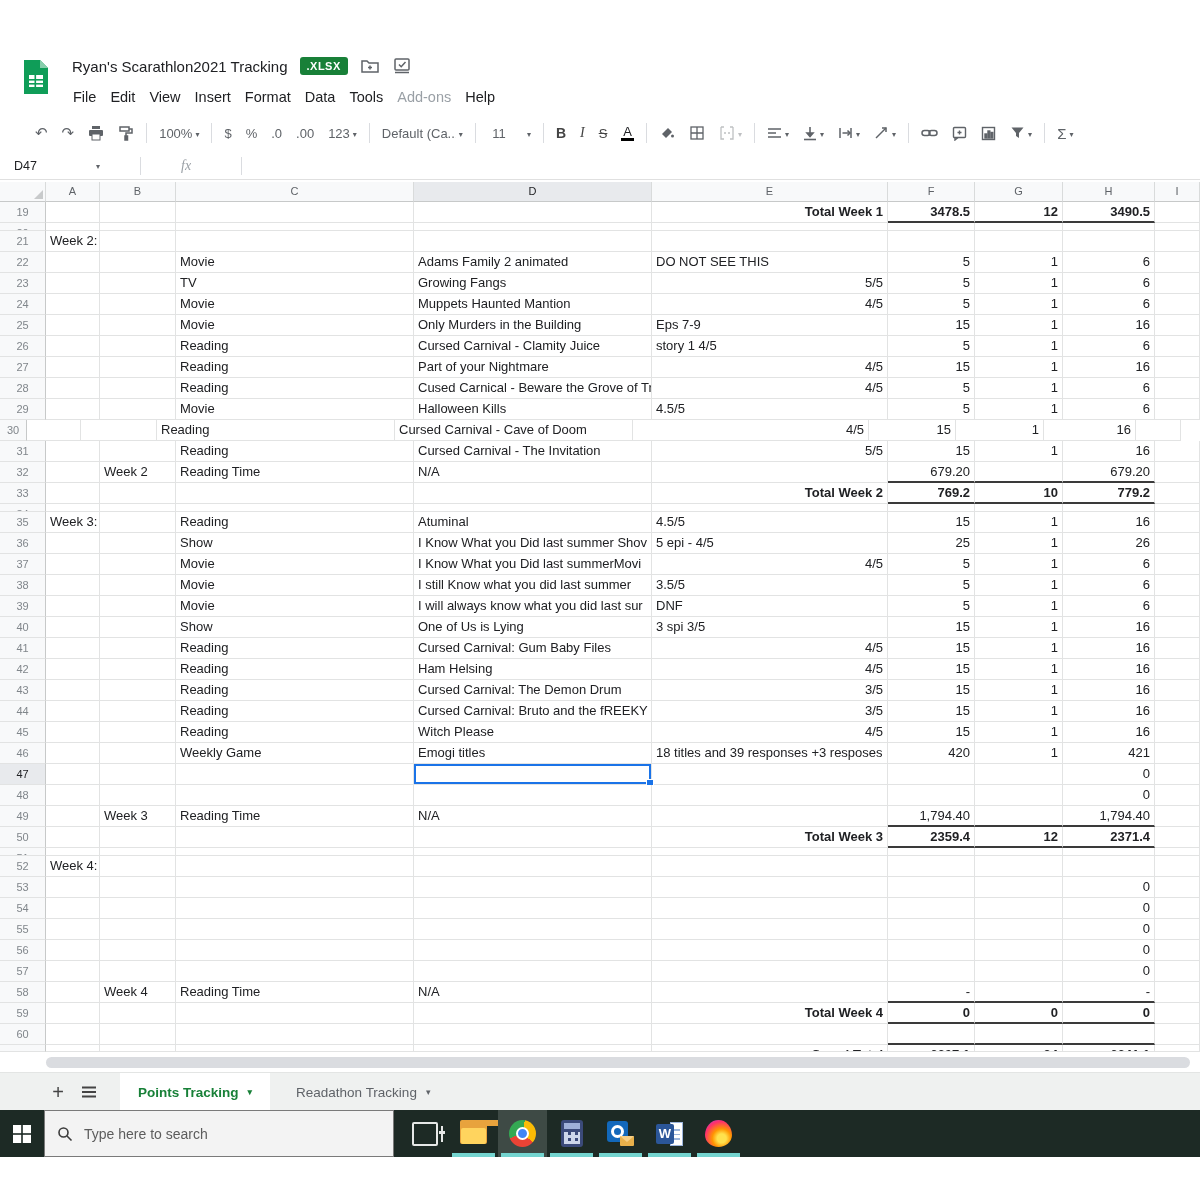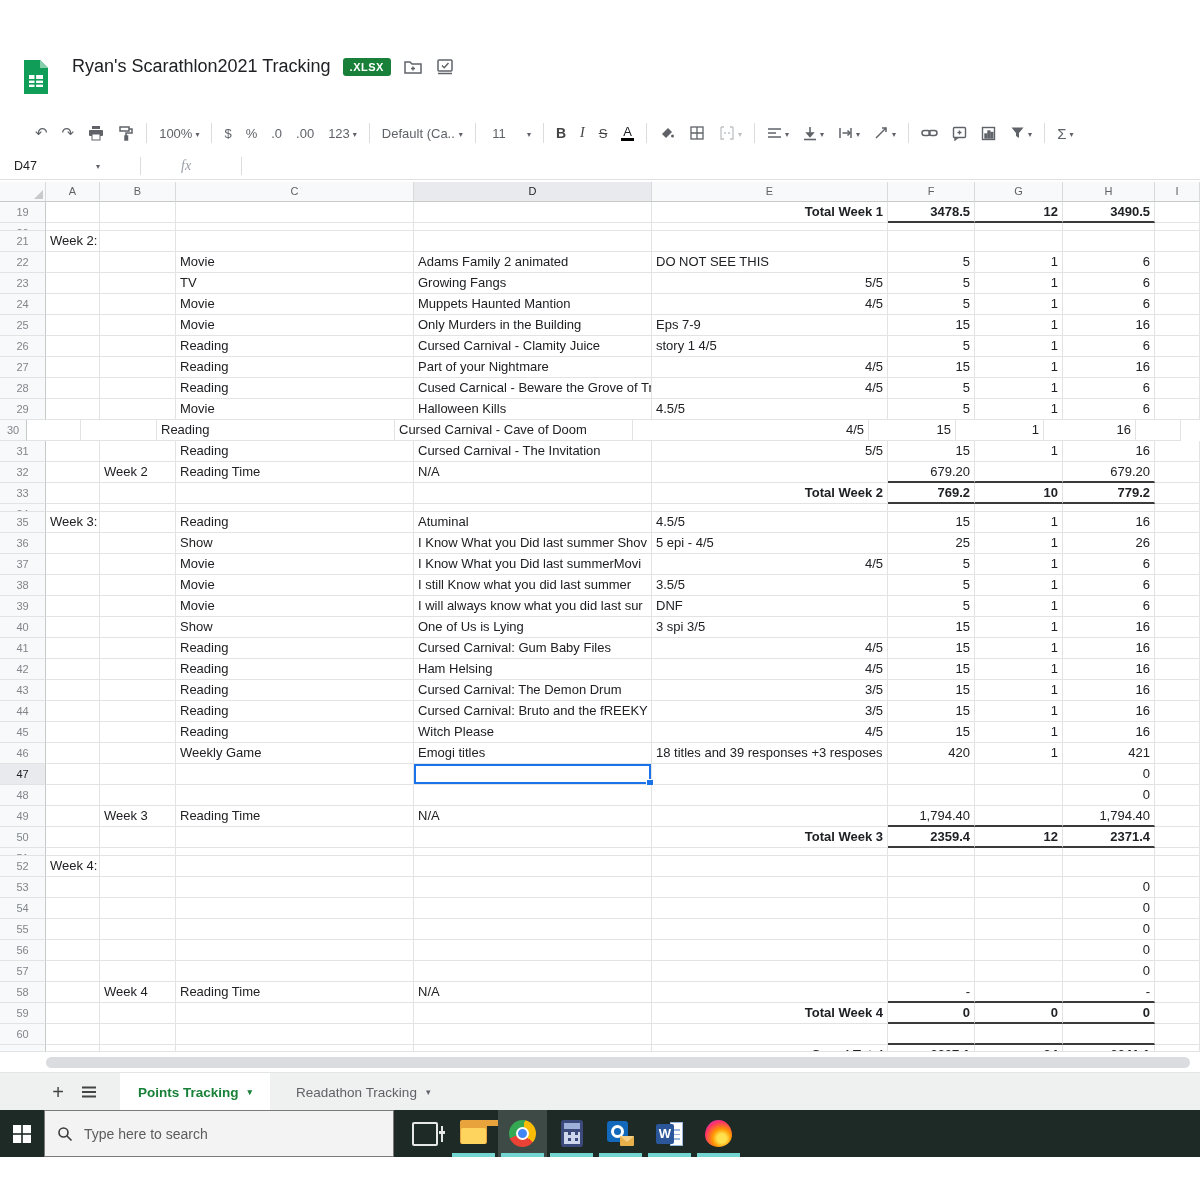--- a/index.html
+++ b/index.html
@@ -1,21 +1,21 @@
 <!DOCTYPE html>
 <html><head>
 <meta charset="utf-8">
 <style>
   html,body{margin:0;padding:0;background:#fff;}
   #app{position:relative;width:1200px;height:1200px;background:#fff;overflow:hidden;
        font-family:"Liberation Sans",sans-serif;color:#202124;}
   
   .logo{position:absolute;left:22px;top:58px;}
   .titlebar{position:absolute;left:72px;top:56px;display:flex;align-items:center;gap:12px;}
-  .doc-title{font-size:18px;color:#202124;}
+  .doc-title{font-size:15px;color:#202124;}
   .fmt-badge{background:#188038;color:#fff;font-size:11px;font-weight:bold;padding:3px 7px;border-radius:3px;letter-spacing:.5px;}
   .hdr-ic{width:20px;height:20px;color:#5f6368;}
   .menubar{position:absolute;left:66px;top:86px;display:flex;font-size:14.5px;color:#202124;}
   .menu-item{padding:3px 7px;border-radius:3px;cursor:default;}
   .menu-item.dim{color:#9aa0a6;}
   
   .toolbar{position:absolute;left:28px;top:118px;right:0;height:30px;display:flex;align-items:center;color:#5f6368;font-size:13px;}
   .tbtn{padding:0 7px;height:24px;display:flex;align-items:center;gap:3px;border-radius:3px;}
   .tbtn.glyph{font-size:15px;color:#5f6368;}
   .sep{width:1px;height:20px;background:#dadce0;margin:0 5px;flex:none;}
@@ -122,20 +122,31 @@
       </svg>
     </span>
     <span class="hdr-ic">
       <svg width="20" height="20" viewBox="0 0 20 20" fill="none" stroke="#5f6368" stroke-width="1.5">
         <rect x="3" y="3" width="14" height="11" rx="1"></rect>
           <path d="M7 8.5l2.2 2.2L13.5 6"></path>
           <path d="M3 16.5h14"></path>
       </svg>
     </span>
   </div>
+  <div class="menubar">
+      <div class="menu-item">File</div>
+      <div class="menu-item">Edit</div>
+      <div class="menu-item">View</div>
+      <div class="menu-item">Insert</div>
+      <div class="menu-item">Format</div>
+      <div class="menu-item">Data</div>
+      <div class="menu-item">Tools</div>
+      <div class="menu-item dim">Add-ons</div>
+      <div class="menu-item">Help</div>
+    </div>
 
   <div class="toolbar">
     <span class="tbtn glyph">↶</span>
     <span class="tbtn glyph">↷</span>
     <span class="tbtn">
       <svg width="16" height="16" viewBox="0 0 16 16" fill="#5f6368">
           <rect x="4" y="1" width="8" height="3"></rect>
           <rect x="1" y="5" width="14" height="6" rx="1"></rect>
           <rect x="4" y="9" width="8" height="6" fill="#fff" stroke="#5f6368"></rect>
         </svg>

